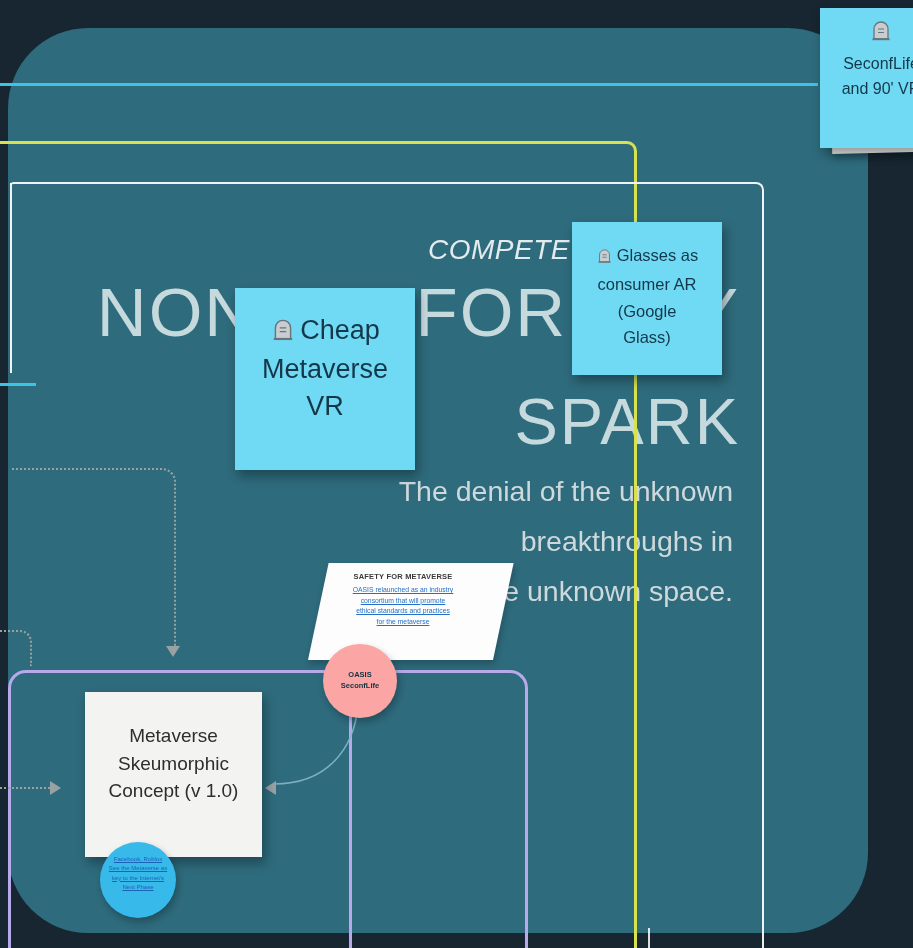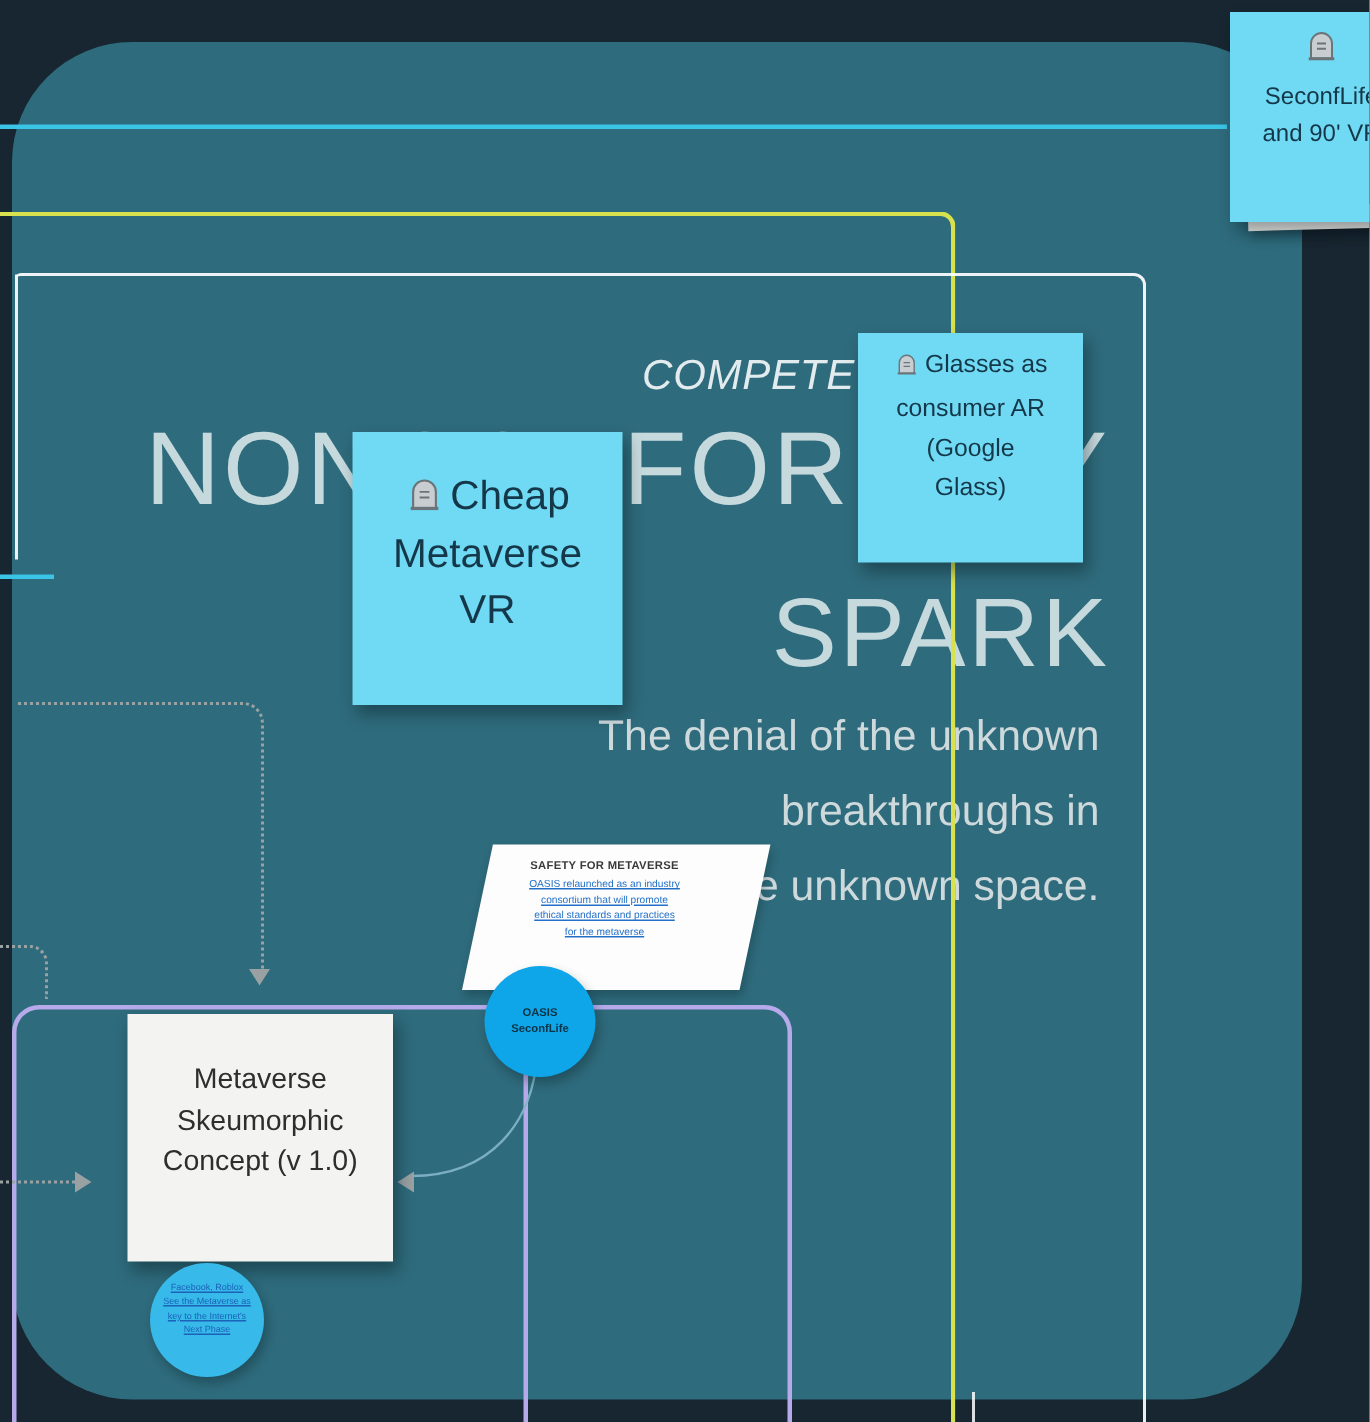--- a/index.html
+++ b/index.html
@@ -54,42 +54,42 @@
   .board-par{left:300px;top:466px;width:433px;text-align:right;z-index:3;
       font-size:28.5px;font-weight:300;line-height:50px;color:#ced9dc;}
   .board-par div{white-space:nowrap;}
 
   
   .sticky{position:absolute;background:#70d9f3;color:#14384a;text-align:center;
       box-shadow:3px 6px 10px rgba(5,15,22,.38);}
   .sticky-a{left:820px;top:8px;width:122px;height:140px;z-index:9;font-size:16px;line-height:1.55;padding-top:10px;box-sizing:border-box;}
   .sticky-behind-a{position:absolute;left:832px;top:136px;width:160px;height:16px;background:#ececе8;
       background:#ecece8;transform:rotate(-1.5deg);z-index:8;box-shadow:2px 4px 7px rgba(5,15,22,.35);}
-  .sticky-b{left:572px;top:222px;width:150px;height:153px;z-index:7;font-size:16.5px;line-height:1.6;padding-top:8px;box-sizing:border-box;}
+  .sticky-b{left:572px;top:222px;width:150px;height:153px;z-index:7;font-size:16.5px;line-height:1.6;padding-top:20px;box-sizing:border-box;}
   .sticky-b .wrap{width:106px;margin:0 auto;}
   .sticky-c{left:235px;top:288px;width:180px;height:182px;z-index:7;font-size:27px;line-height:1.35;padding-top:24px;box-sizing:border-box;}
   .sticky-c .wrap{width:134px;margin:0 auto;}
-  .sticky-d{left:85px;top:676px;width:177px;height:165px;z-index:7;background:#f3f3f1;color:#2e2e2e;
+  .sticky-d{left:85px;top:692px;width:177px;height:165px;z-index:7;background:#f3f3f1;color:#2e2e2e;
       font-size:19px;line-height:1.45;padding-top:30px;box-sizing:border-box;}
   .sticky-d .wrap{width:145px;margin:0 auto;}
 
   .ts-icon{display:inline-block;vertical-align:-3px;margin-right:4px;}
   .ts-icon.block{display:block;margin:0 auto 2px auto;}
 
   
   .safety-shape{left:308px;top:563px;width:185px;height:97px;background:#fdfdfd;
       transform:skewX(-12deg);transform-origin:bottom left;z-index:5;
       box-shadow:2px 4px 6px rgba(5,15,22,.25);}
   .safety-text{left:318px;top:572px;width:170px;text-align:center;z-index:5;}
   .safety-title{font-size:7.5px;font-weight:bold;color:#3a3a3a;letter-spacing:.2px;margin-bottom:4px;}
   .safety-link{width:102px;margin:0 auto;font-size:6.8px;line-height:1.55;color:#2470c8;text-decoration:underline;}
 
   
   .circle{position:absolute;border-radius:50%;text-align:center;box-sizing:border-box;}
-  .circle-oasis{left:323px;top:644px;width:74px;height:74px;background:#0ea5e9;z-index:6;
+  .circle-oasis{left:323px;top:644px;width:74px;height:74px;background:#fca5a5;z-index:6;
       font-size:7.5px;font-weight:600;color:#0e3342;line-height:1.45;padding-top:26px;
       box-shadow:2px 4px 7px rgba(5,15,22,.3);}
   .circle-link{left:100px;top:842px;width:76px;height:76px;background:#37b9e9;z-index:8;
       font-size:6px;color:#1b62b8;text-decoration:underline;line-height:1.55;padding:13px 8px 0 8px;
       box-shadow:2px 4px 7px rgba(5,15,22,.3);}
 </style>
 </head>
 <body>
 
 <div id="canvas">

